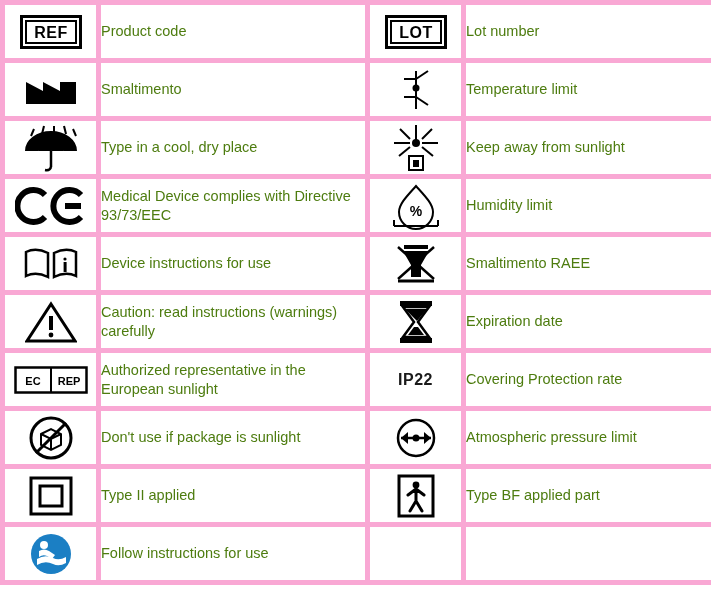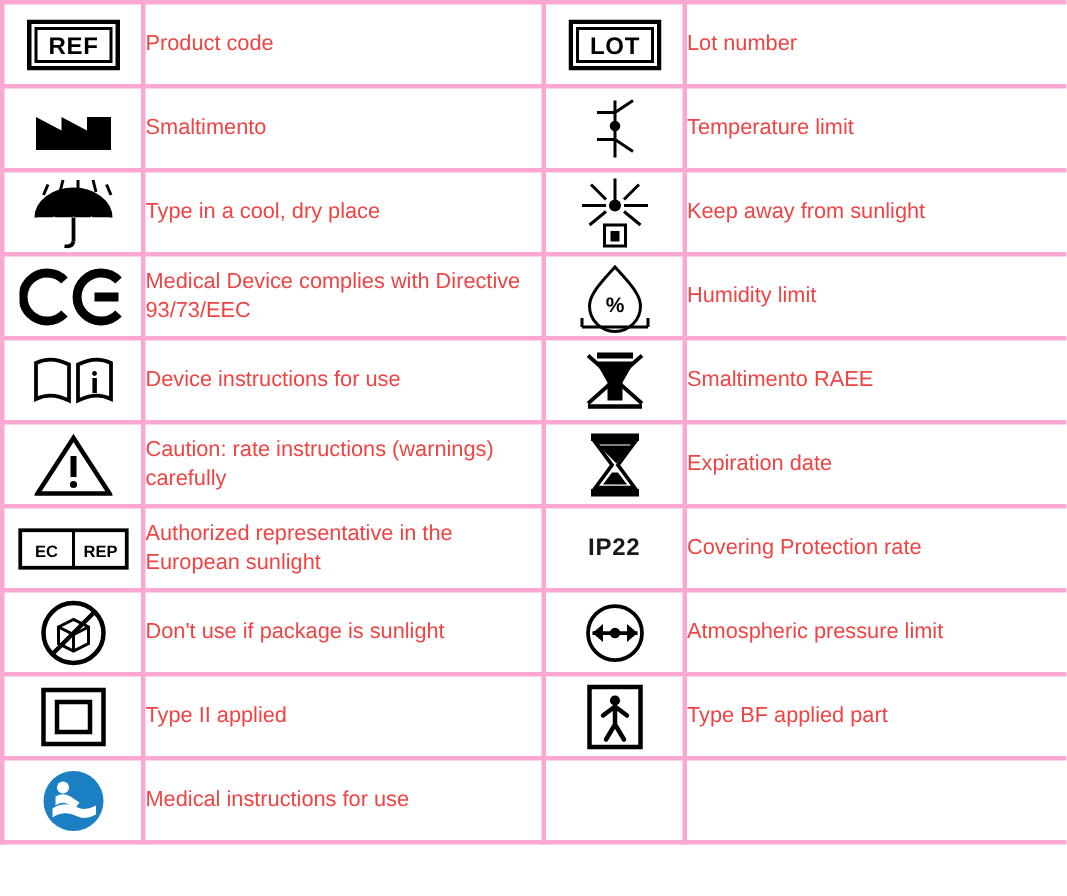--- a/index.html
+++ b/index.html
@@ -13,35 +13,35 @@
     font-family: "Liberation Sans", sans-serif;
     color: #1a1a1a;
     overflow: hidden;
   }
   #symbol-table {
     width: 711px;
     border-collapse: collapse;
     table-layout: fixed;
   }
   #symbol-table td {
-    border: 3px solid #f9a8d4;
+    border: 5px solid #f9a8d4;
     padding: 0;
     vertical-align: middle;
   }
   .sym-cell {
     width: 91px;
     height: 53px;
     text-align: center;
     vertical-align: middle;
   }
   .desc-cell {
     padding: 0 0 0 10px;
     font-size: 14.5px;
     line-height: 1.25;
-    color: #ef4444;
+    color: #4d7c0f;
   }
   .desc-left { width: 264px; }
   .desc-right { width: 264px; }
   .sym-wrap {
     display: flex;
     align-items: center;
     justify-content: center;
     height: 53px;
   }
   svg { display: block; }
@@ -199,21 +199,21 @@
   <tr>
     <td class="sym-cell">
       <div class="sym-wrap">
         <svg width="52" height="44" viewBox="0 0 52 44">
           <path d="M26 4 L50 41 L2 41 Z" fill="#fff" stroke="#000" stroke-width="3"></path>
           <rect x="24" y="16" width="4" height="14" fill="#000"></rect>
           <circle cx="26" cy="35" r="2.4" fill="#000"></circle>
         </svg>
       </div>
     </td>
-    <td class="desc-cell desc-left">Caution: rate instructions (warnings) carefully</td>
+    <td class="desc-cell desc-left">Caution: read instructions (warnings) carefully</td>
     <td class="sym-cell">
       <div class="sym-wrap">
         <svg width="44" height="48" viewBox="0 0 44 48">
           <rect x="6" y="3" width="32" height="5" fill="#000"></rect>
           <rect x="6" y="40" width="32" height="5" fill="#000"></rect>
           <path d="M9 9 L35 9 L24 24 L35 39 L9 39 L20 24 Z" fill="none" stroke="#000" stroke-width="2.5"></path>
           <path d="M11 11 L33 11 L23 23 Z" fill="#000"></path>
           <path d="M14 37 L30 37 L24 29 L20 29 Z" fill="#000"></path>
         </svg>
       </div>
@@ -294,21 +294,21 @@
     <td class="sym-cell">
       <div class="sym-wrap">
         <svg width="44" height="44" viewBox="0 0 44 44">
           <circle cx="22" cy="22" r="20" fill="#1b7fc4"></circle>
           <path d="M8 27 q8 -5 16 -1 q6 3 13 -1 v6 q-7 4 -13 1 q-8 -4 -16 1 Z" fill="#fff"></path>
           <circle cx="15" cy="13" r="4" fill="#fff"></circle>
           <path d="M10 19 q5 -3 10 0 l6 4 -3 4 -5 -3 q-4 -2 -8 1 Z" fill="#fff"></path>
         </svg>
       </div>
     </td>
-    <td class="desc-cell desc-left">Medical instructions for use</td>
+    <td class="desc-cell desc-left">Follow instructions for use</td>
     <td class="sym-cell">
       <div class="sym-wrap"></div>
     </td>
     <td class="desc-cell desc-right"></td>
   </tr>
 
   </tbody>
 </table>
 
 </body></html>

